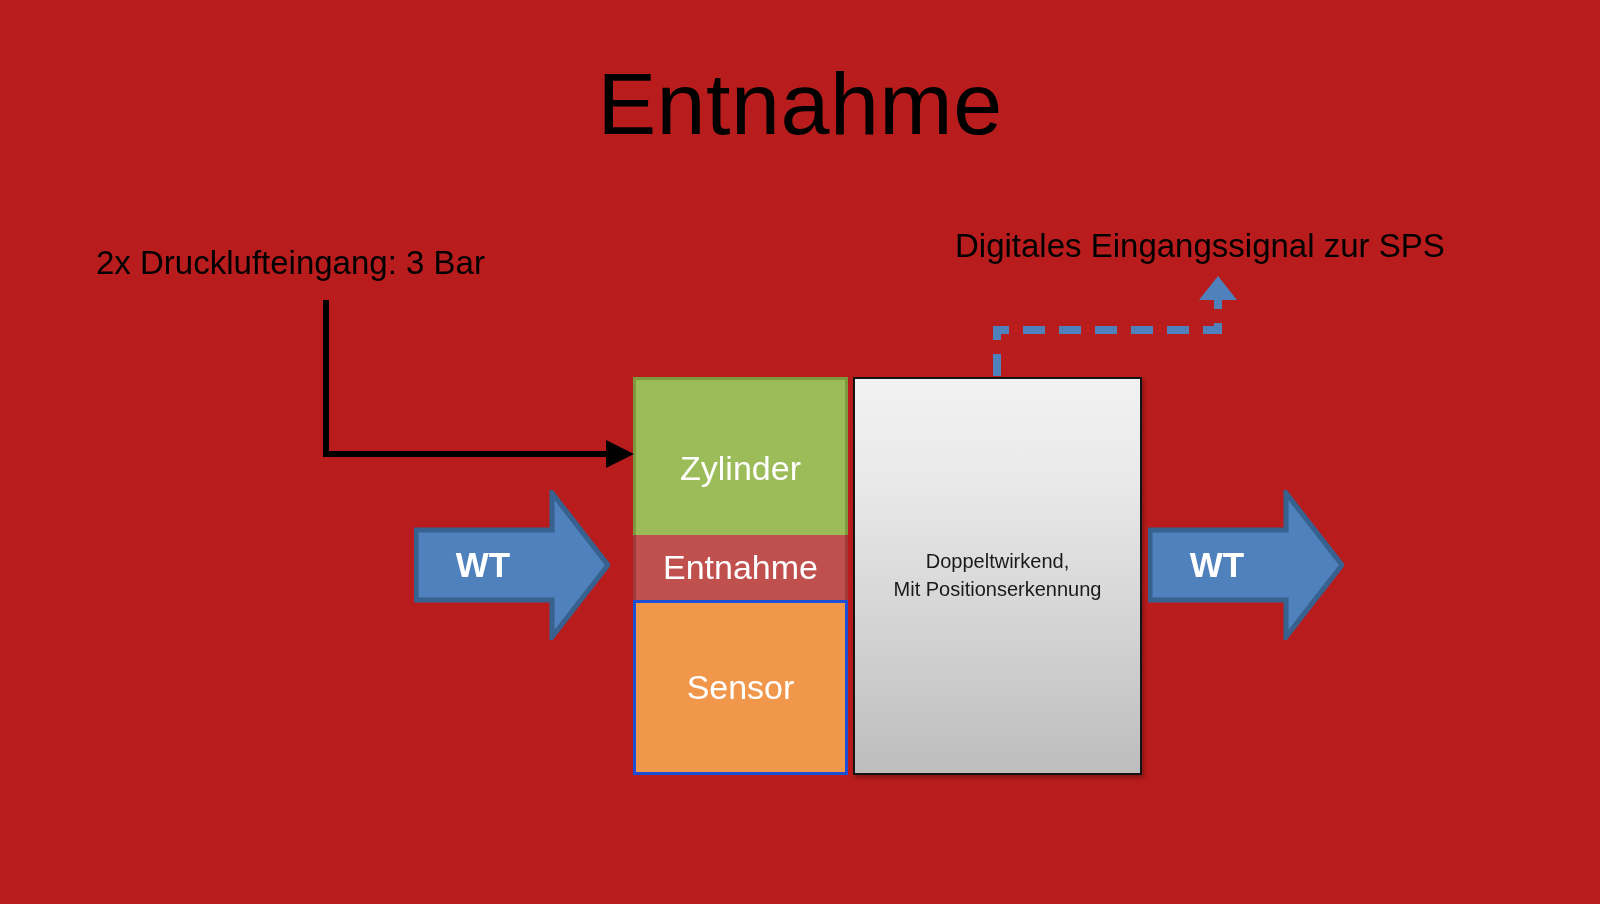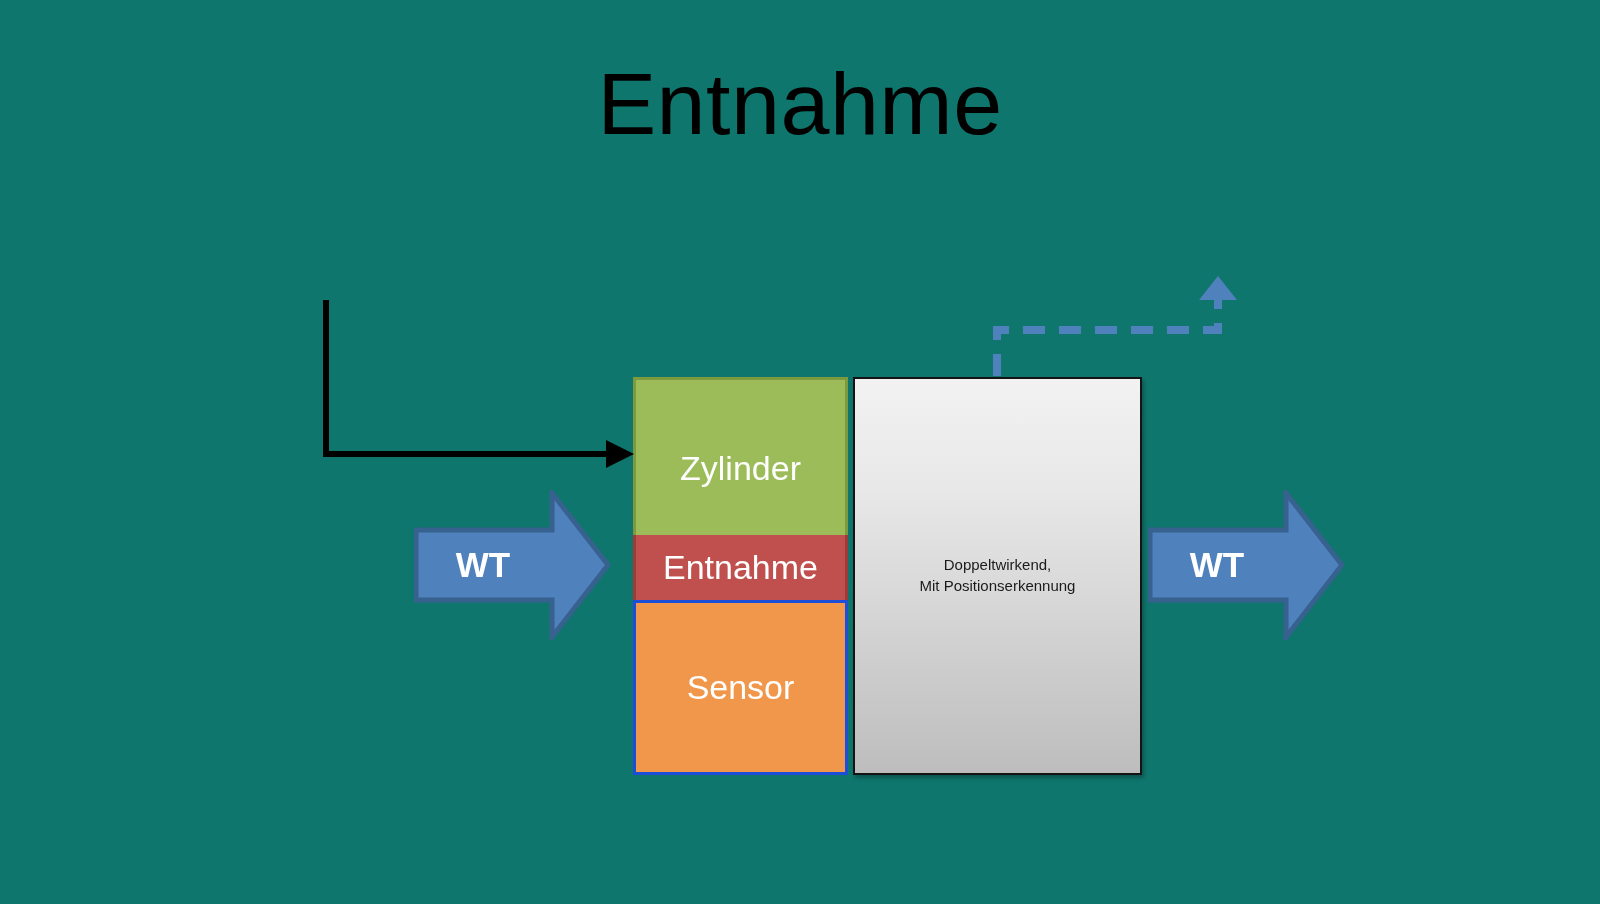--- a/index.html
+++ b/index.html
@@ -9,21 +9,21 @@
     background: #ffffff;
   }
   body {
     font-family: "Liberation Sans", sans-serif;
     -webkit-font-smoothing: antialiased;
   }
   #slide {
     position: relative;
     width: 1600px;
     height: 904px;
-    background: #0f766e;
+    background: #b91c1c;
     overflow: hidden;
   }
 
   
   .slide-title {
     position: absolute;
     left: 0;
     top: 58px;
     width: 1600px;
     text-align: center;
@@ -98,21 +98,21 @@
     box-sizing: border-box;
     border: 2px solid #141414;
     background: linear-gradient(to bottom, #F2F2F2 0%, #E8E8E8 28%, #D4D4D4 62%, #BDBDBD 100%);
     display: flex;
     align-items: center;
     justify-content: center;
     z-index: 2;
     box-shadow: 2px 3px 4px rgba(0,0,0,0.28);
   }
   .detail-box-text {
-    font-size: 15px;
+    font-size: 20px;
     line-height: 1.38;
     color: #1a1a1a;
     text-align: center;
     white-space: pre-line;
   }
 
   
   .wt-arrow {
     position: absolute;
     top: 490px;
@@ -149,21 +149,23 @@
     pointer-events: none;
   }
 </style>
 </head>
 <body>
 
 <div id="slide">
 
   <div class="slide-title">Entnahme</div>
 
-
+  <div class="label label-left">2x Drucklufteingang: 3 Bar</div>
+
+  <div class="label label-right">Digitales Eingangssignal zur SPS</div>
 
   <div class="detail-box">
     <div class="detail-box-text">Doppeltwirkend,
 Mit Positionserkennung</div>
   </div>
 
   <div class="module-stack">
     <div class="module-block green">
       <span>Zylinder</span>
     </div>

